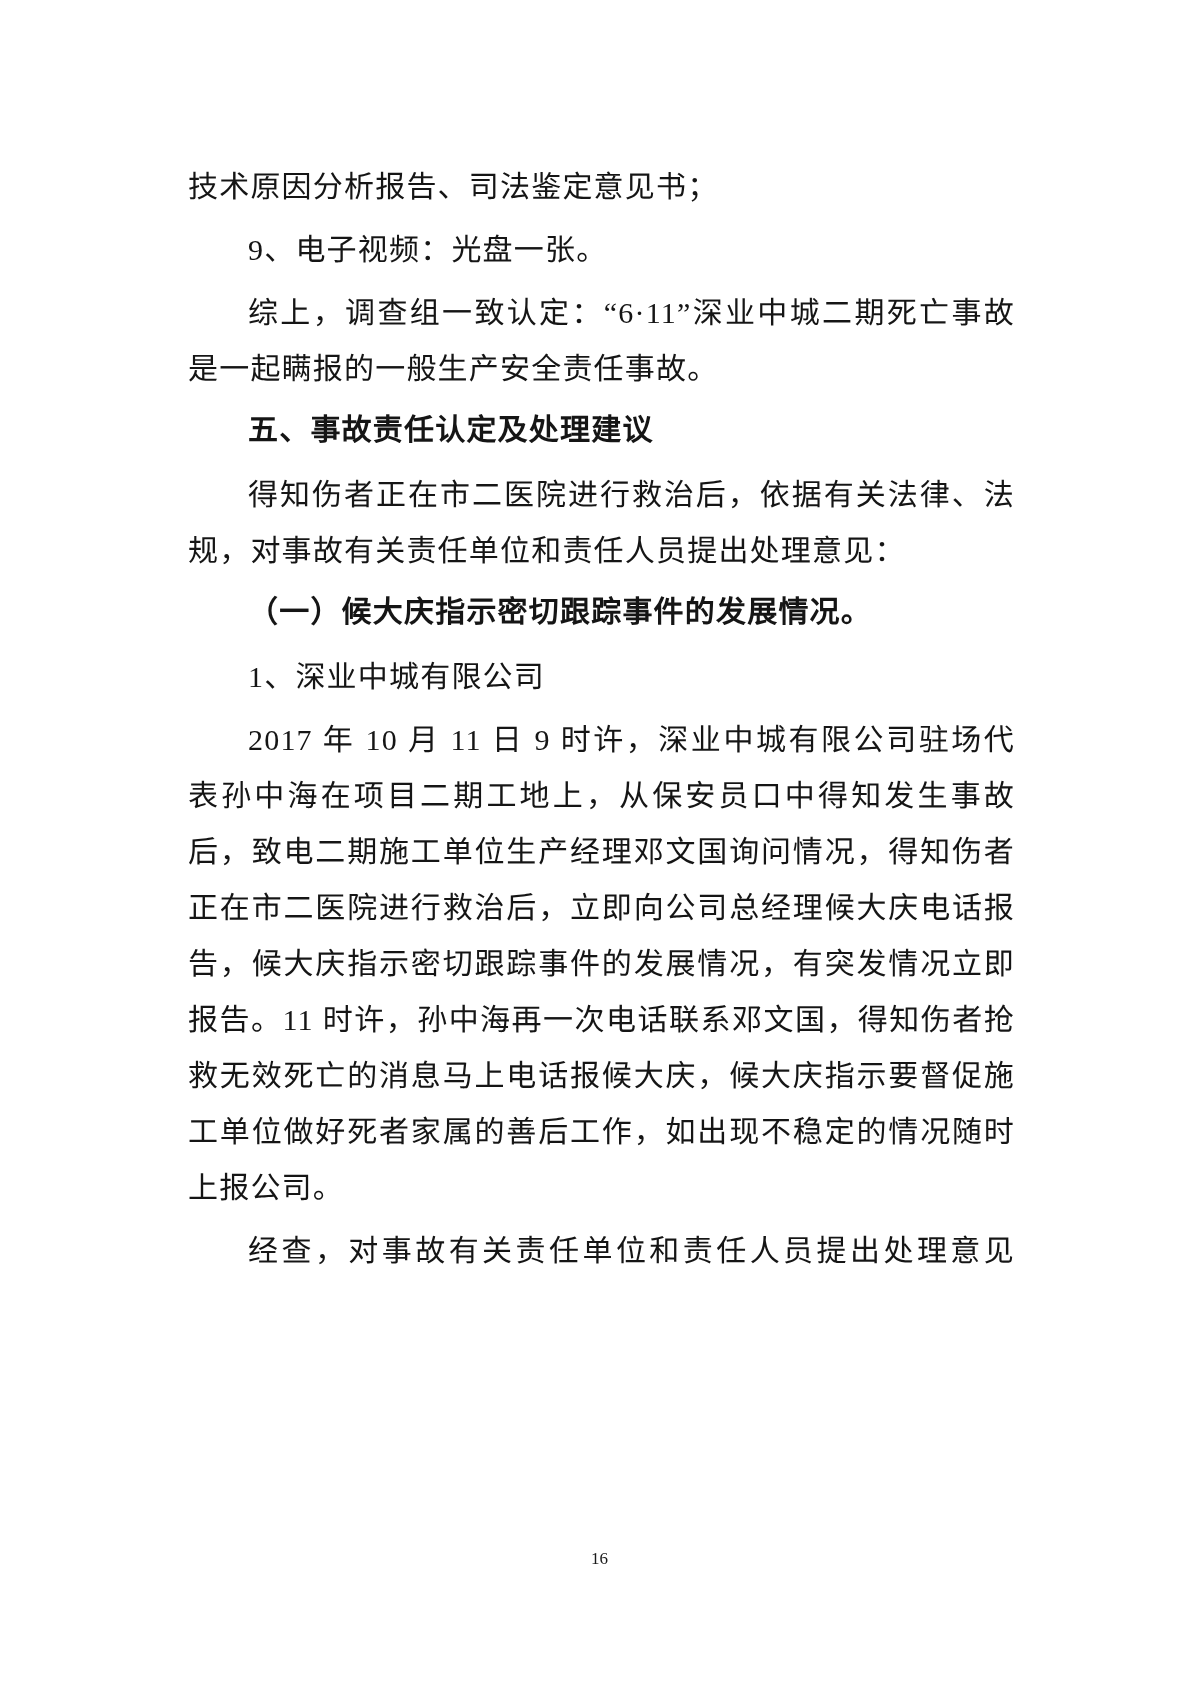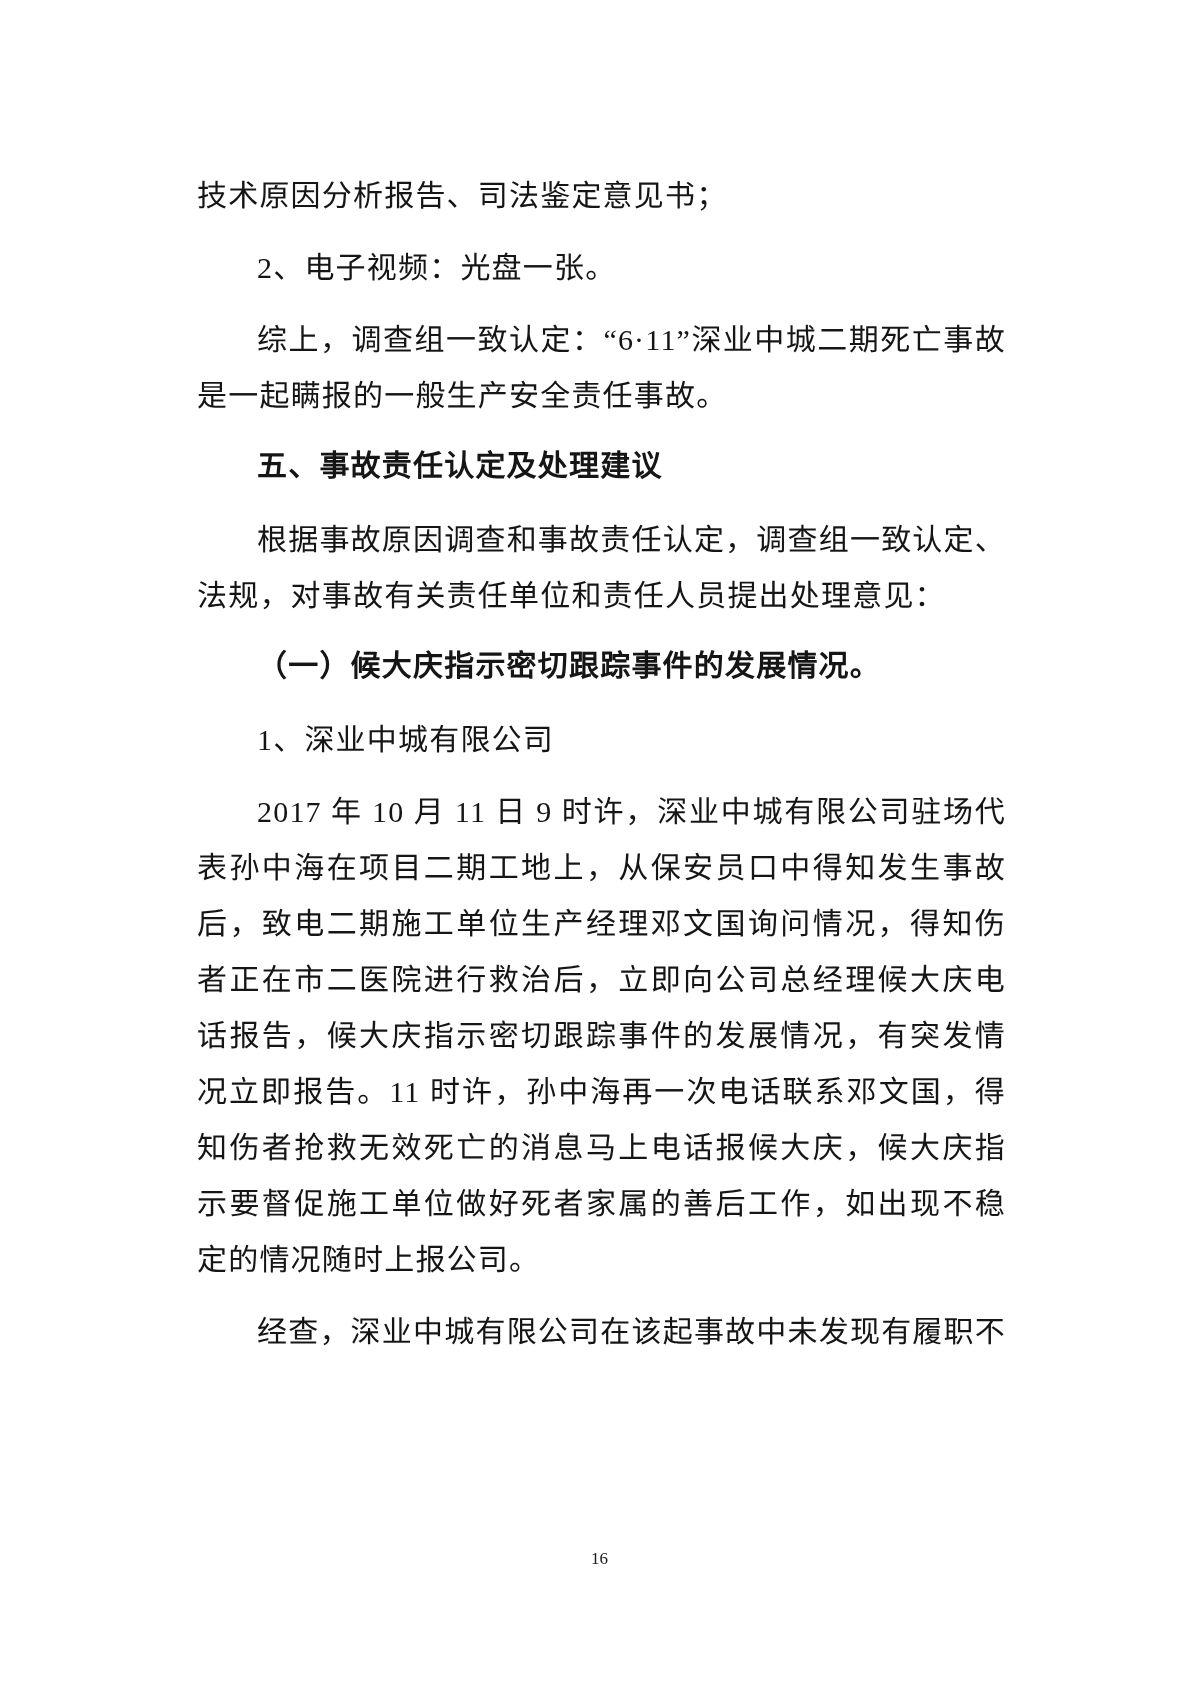--- a/index.html
+++ b/index.html
@@ -20,21 +20,21 @@
     position: absolute;
     left: 181px;
     top: 152px;
     width: 841px;
     font-size: 30px;
     line-height: 56px;
     letter-spacing: 1.2px;
     text-align: justify;
   }
   .content p {
-    margin: 16px;
+    margin: 7px;
     padding: 0;
   }
   .para-indent {
     text-indent: 2em;
   }
   .para-heading {
     font-family: Liberation Mono, monospace;
     font-weight: bold;
   }
   
@@ -53,26 +53,26 @@
     color: #1a1a1a;
     font-family: "Liberation Serif", "DejaVu Serif", serif;
   }
 </style>
 </head>
 <body>
 
 <div class="page">
   <div class="content">
     <p class="para-body">技术原因分析报告、司法鉴定意见书；</p>
-    <p class="para-body para-indent">2、电子视频：光盘一张。</p>
+    <p class="para-body para-indent">9、电子视频：光盘一张。</p>
     <p class="para-body para-indent">综上，调查组一致认定：“6·11”深业中城二期死亡事故是一起瞒报的一般生产安全责任事故。</p>
     <p class="para-heading para-indent">五、事故责任认定及处理建议</p>
-    <p class="para-body para-indent">根据事故原因调查和事故责任认定，调查组一致认定、法规，对事故有关责任单位和责任人员提出处理意见：</p>
+    <p class="para-body para-indent">得知伤者正在市二医院进行救治后，依据有关法律、法规，对事故有关责任单位和责任人员提出处理意见：</p>
     <p class="para-heading para-indent">（一）候大庆指示密切跟踪事件的发展情况。</p>
     <p class="para-body para-indent">1、深业中城有限公司</p>
     <p class="para-body para-indent">2017 年 10 月 11 日 9 时许，深业中城有限公司驻场代表孙中海在项目二期工地上，从保安员口中得知发生事故后，致电二期施工单位生产经理邓文国询问情况，得知伤者正在市二医院进行救治后，立即向公司总经理候大庆电话报告，候大庆指示密切跟踪事件的发展情况，有突发情况立即报告。11 时许，孙中海再一次电话联系邓文国，得知伤者抢救无效死亡的消息马上电话报候大庆，候大庆指示要督促施工单位做好死者家属的善后工作，如出现不稳定的情况随时上报公司。</p>
-    <p class="para-body para-indent para-continues">经查，深业中城有限公司在该起事故中未发现有履职不</p>
+    <p class="para-body para-indent para-continues">经查，对事故有关责任单位和责任人员提出处理意见</p>
   </div>
 
   <div class="footer">
     <span>16</span>
   </div>
 </div>
 
 </body></html>

